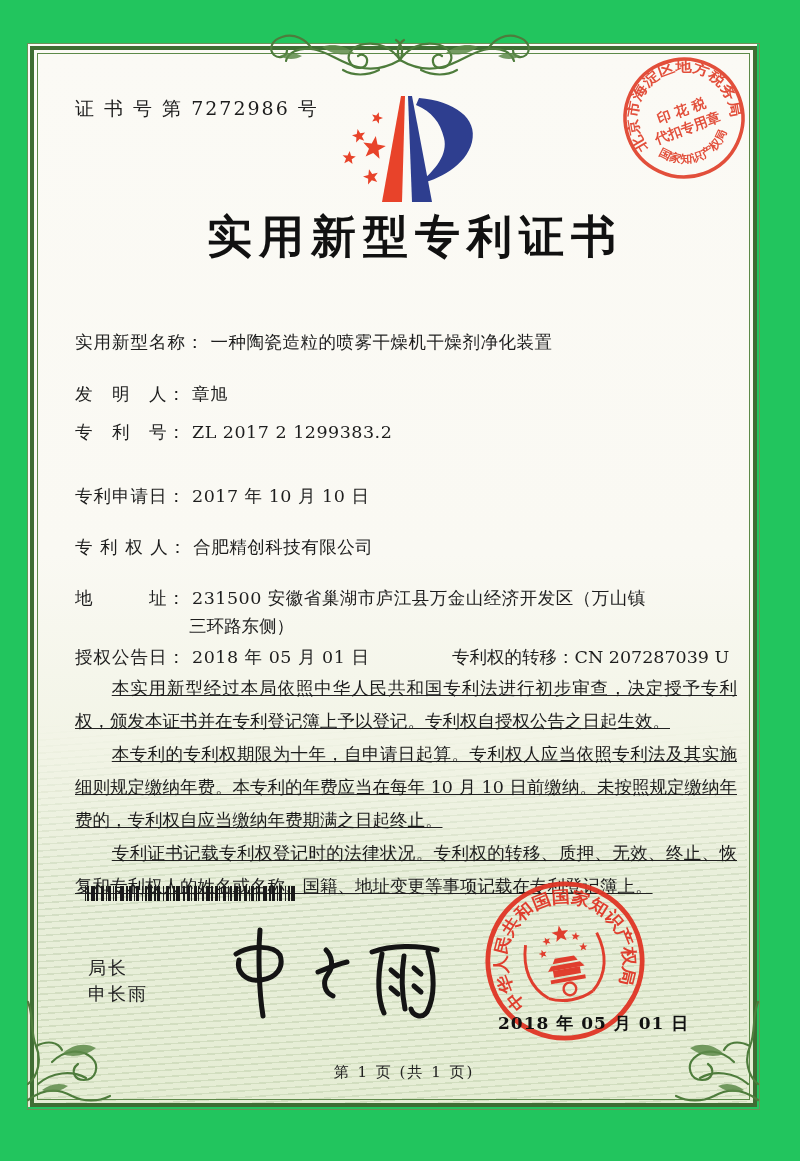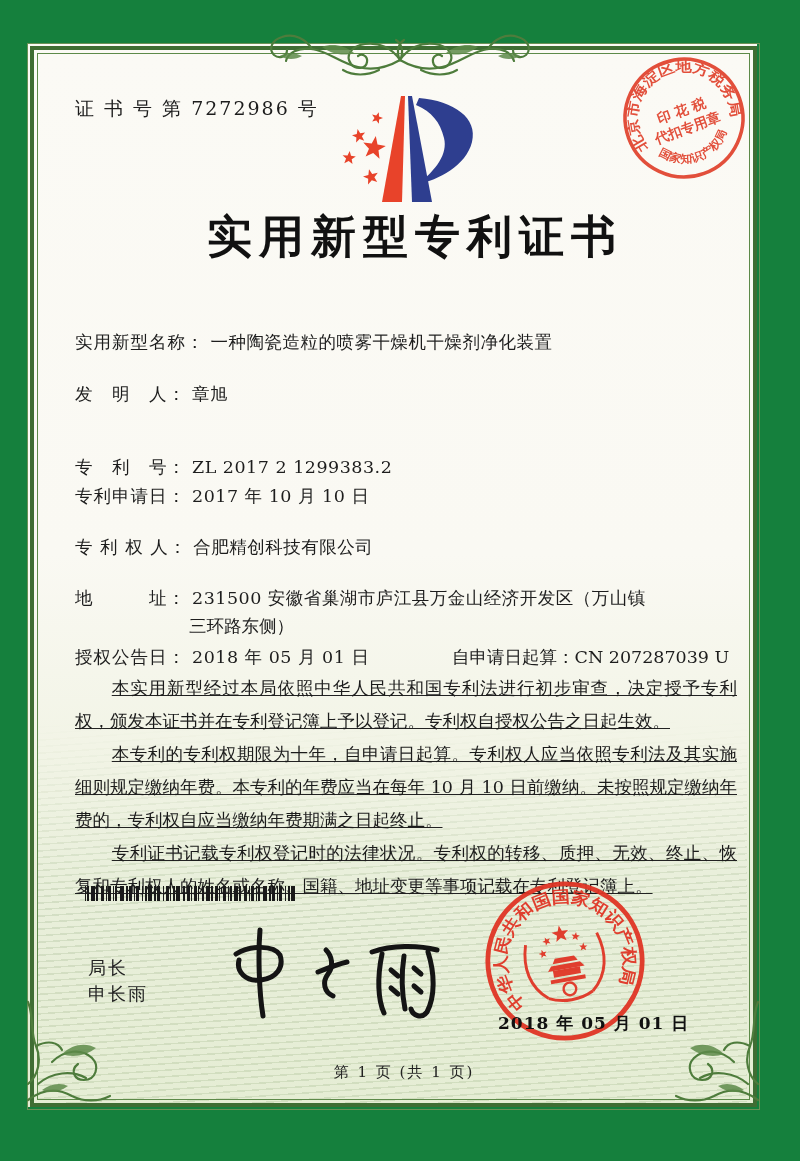--- a/index.html
+++ b/index.html
@@ -1,16 +1,16 @@
 <!DOCTYPE html>
 <html><head>
 <meta charset="utf-8">
 <style>
   html,body{margin:0;padding:0;background:#e8e8e6;}
-  .page{position:relative;width:800px;height:1161px;background:#15803d;overflow:hidden;
+  .page{position:relative;width:800px;height:1161px;background:#22c55e;overflow:hidden;
         font-family:"DejaVu Serif","Liberation Serif",serif;color:#222;}
   
   .frame{position:absolute;left:27px;top:43px;width:731px;height:1065px;
          border:1px solid #6a9156;z-index:3;pointer-events:none;}
   .frame::before{content:"";position:absolute;inset:2px;border:4px solid #3f6d33;}
   .frame::after{content:"";position:absolute;inset:9px;border:1px solid #5d8a49;}
   .paper{position:absolute;left:28px;top:44px;width:729px;height:1063px;z-index:0;
          background:linear-gradient(180deg,#fbfaf5 0%,#faf9f3 48%,#f2f4e6 66%,#e9efdb 78%,#e5edd4 100%);}
   .waves{position:absolute;left:38px;top:720px;width:709px;height:386px;z-index:0;
          background:repeating-linear-gradient(176deg,rgba(104,140,80,0.16) 0 1.5px,rgba(255,255,255,0) 1.5px 6.5px);
@@ -115,38 +115,38 @@
   </svg>
 
   <div class="title">实用新型专利证书</div>
 
   <div class="field" style="top:330px;">
     <span class="lab">实用新型名称：</span><span class="val">一种陶瓷造粒的喷雾干燥机干燥剂净化装置</span>
   </div>
   <div class="field" style="top:382px;">
     <span class="lab">发　明　人：</span><span class="val">章旭</span>
   </div>
-  <div class="field" style="top:455px;text-align:center;">
+  <div class="field" style="top:420px;text-align:center;">
     <span class="lab">专　利　号：</span><span class="val">ZL 2017 2 1299383.2</span>
   </div>
   <div class="field" style="top:484px;">
     <span class="lab">专利申请日：</span><span class="val">2017 年 10 月 10 日</span>
   </div>
   <div class="field" style="top:535px;">
     <span class="lab">专 利 权 人：</span><span class="val">合肥精创科技有限公司</span>
   </div>
   <div class="field" style="top:586px;">
     <span class="lab">地　　　址：</span><span class="val">231500 安徽省巢湖市庐江县万金山经济开发区（万山镇</span>
   </div>
   <div class="addr2" style="top:614px;">三环路东侧）</div>
   <div class="field" style="top:645px;">
     <span class="lab">授权公告日：</span><span class="val">2018 年 05 月 01 日</span>
   </div>
   <div class="pubno" style="top:645px;">
-    <span class="lab">自申请日起算：</span><span class="val">CN 207287039 U</span>
+    <span class="lab">专利权的转移：</span><span class="val">CN 207287039 U</span>
   </div>
 
   <div class="paras">
     <p>本实用新型经过本局依照中华人民共和国专利法进行初步审查，决定授予专利权，颁发本证书并在专利登记簿上予以登记。专利权自授权公告之日起生效。</p>
     <p>本专利的专利权期限为十年，自申请日起算。专利权人应当依照专利法及其实施细则规定缴纳年费。本专利的年费应当在每年 10 月 10 日前缴纳。未按照规定缴纳年费的，专利权自应当缴纳年费期满之日起终止。</p>
     <p>专利证书记载专利权登记时的法律状况。专利权的转移、质押、无效、终止、恢复和专利权人的姓名或名称、国籍、地址变更等事项记载在专利登记簿上。</p>
   </div>
 
   <svg class="barcode" id="barcode" width="212" height="15" viewBox="0 0 212 15">
       <rect x="0" y="0" width="1" height="15" fill="#1a1a1a"></rect>

